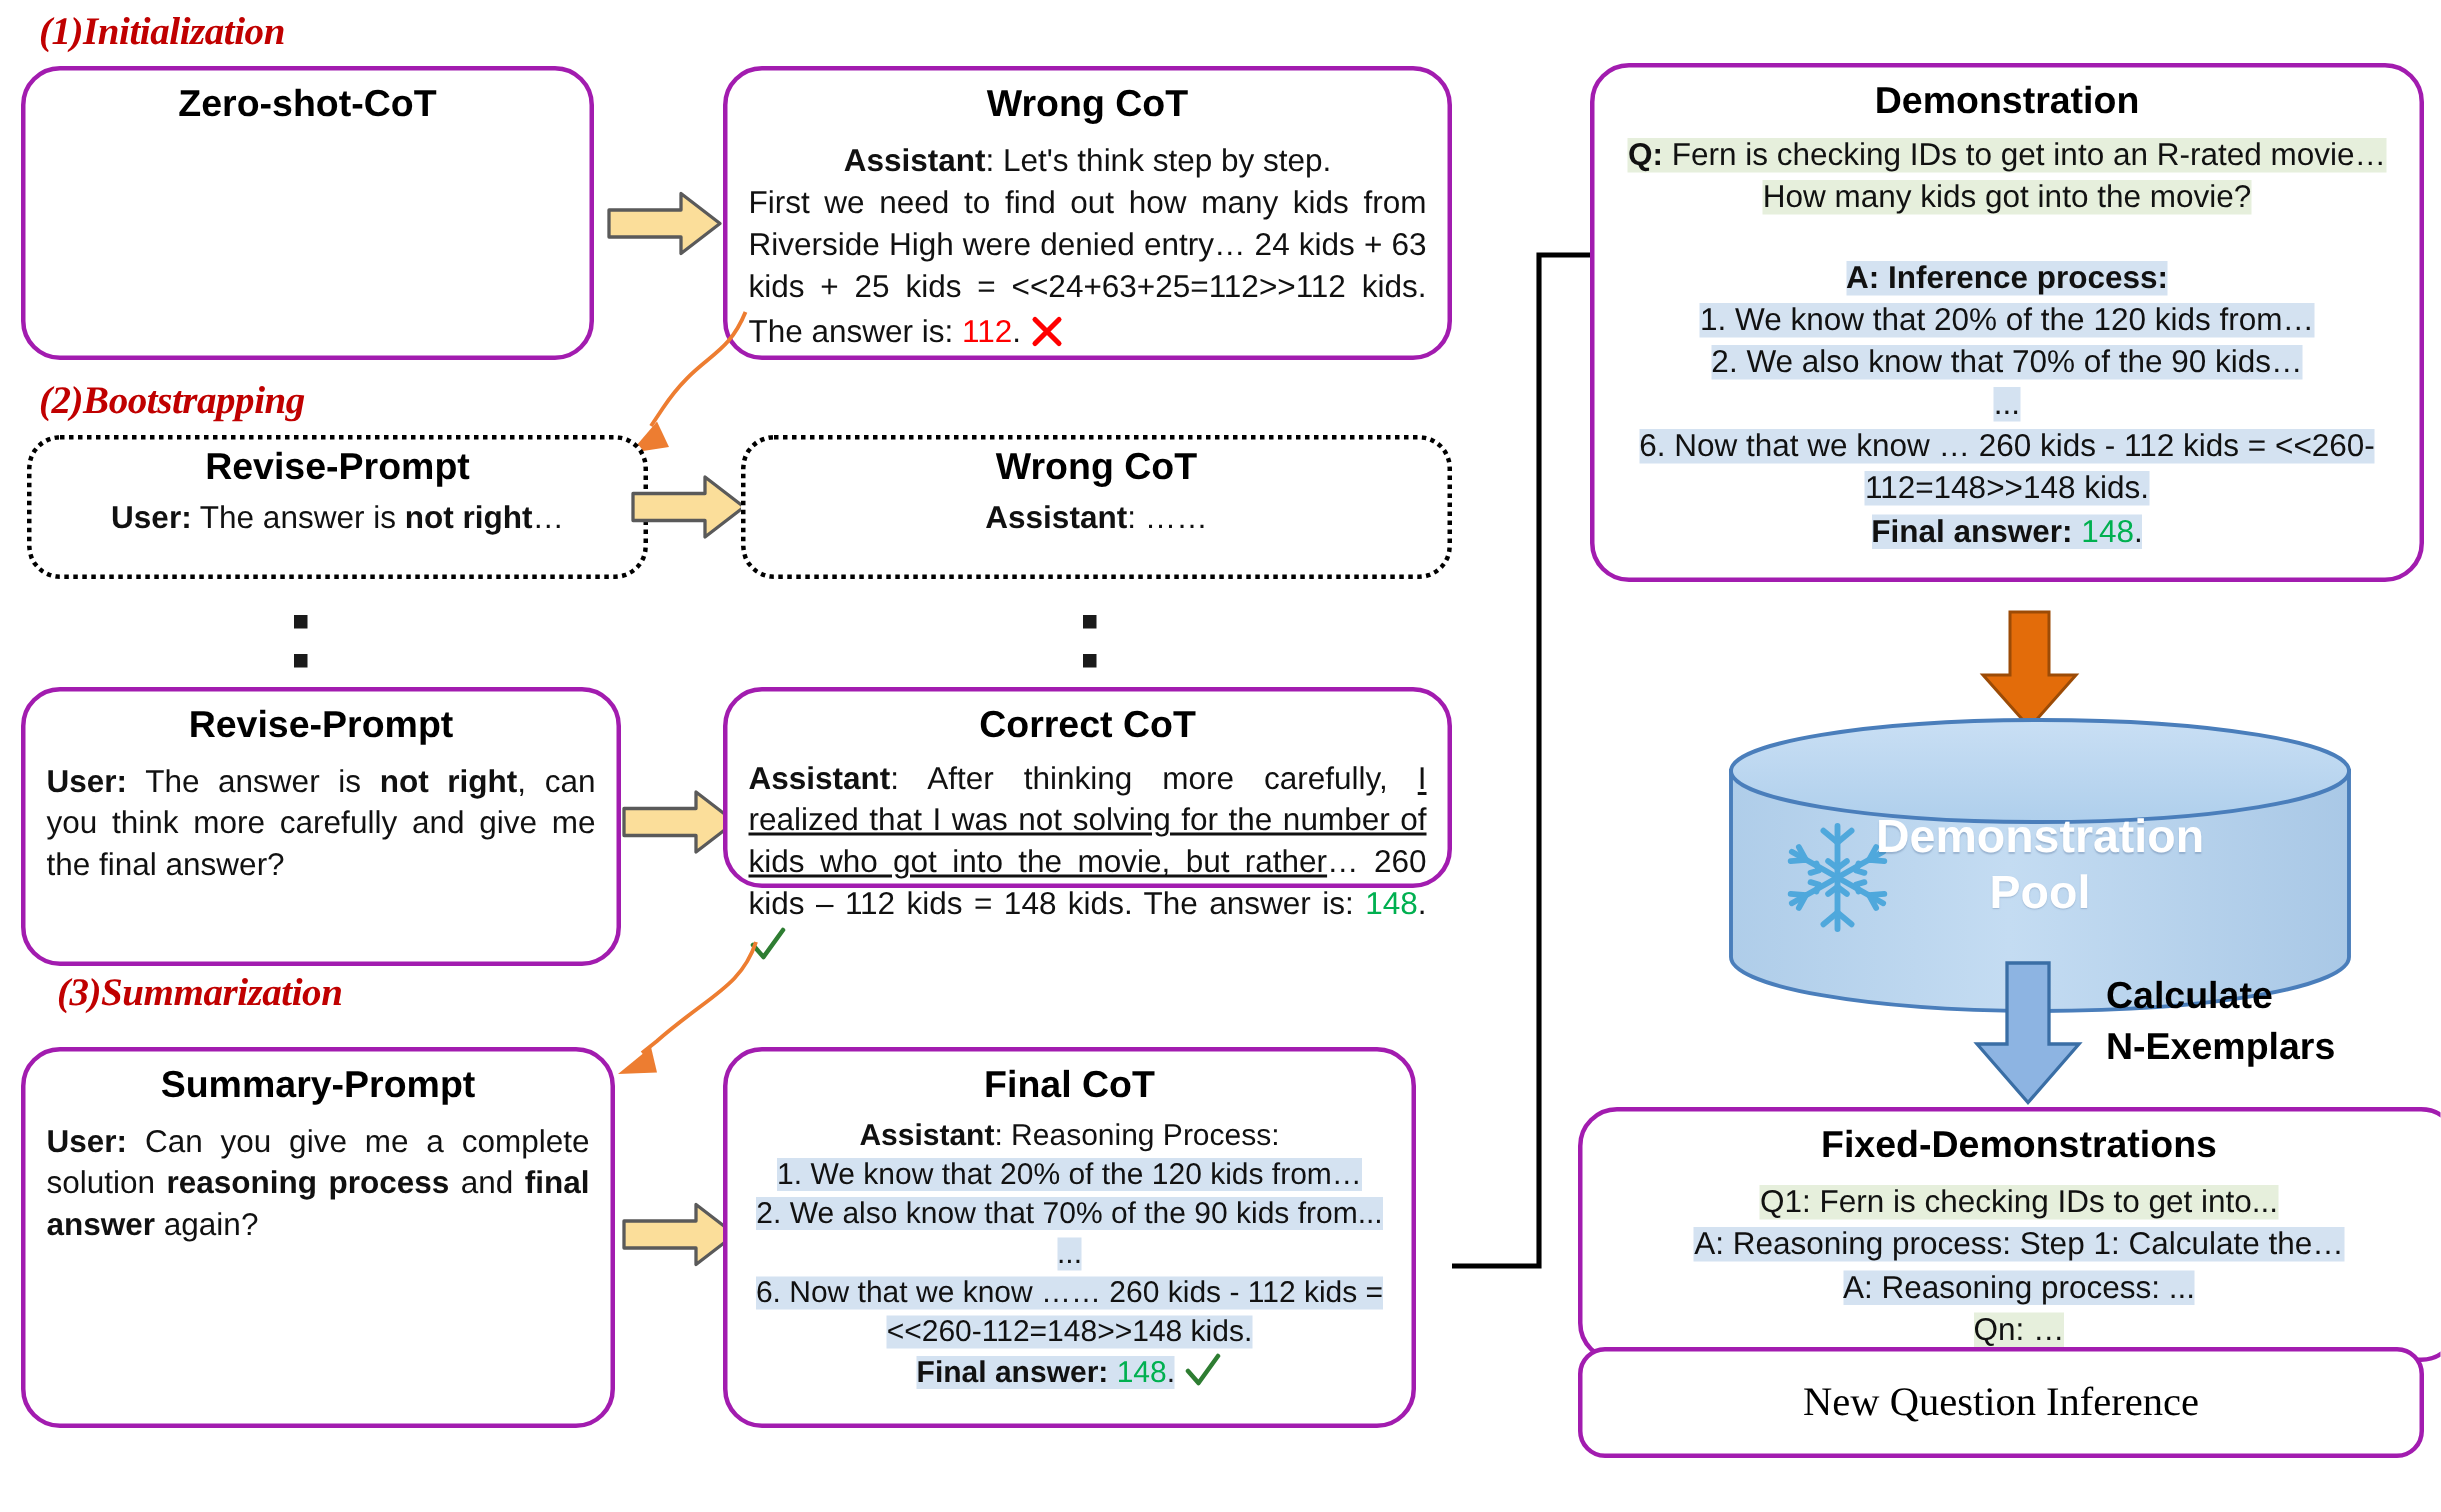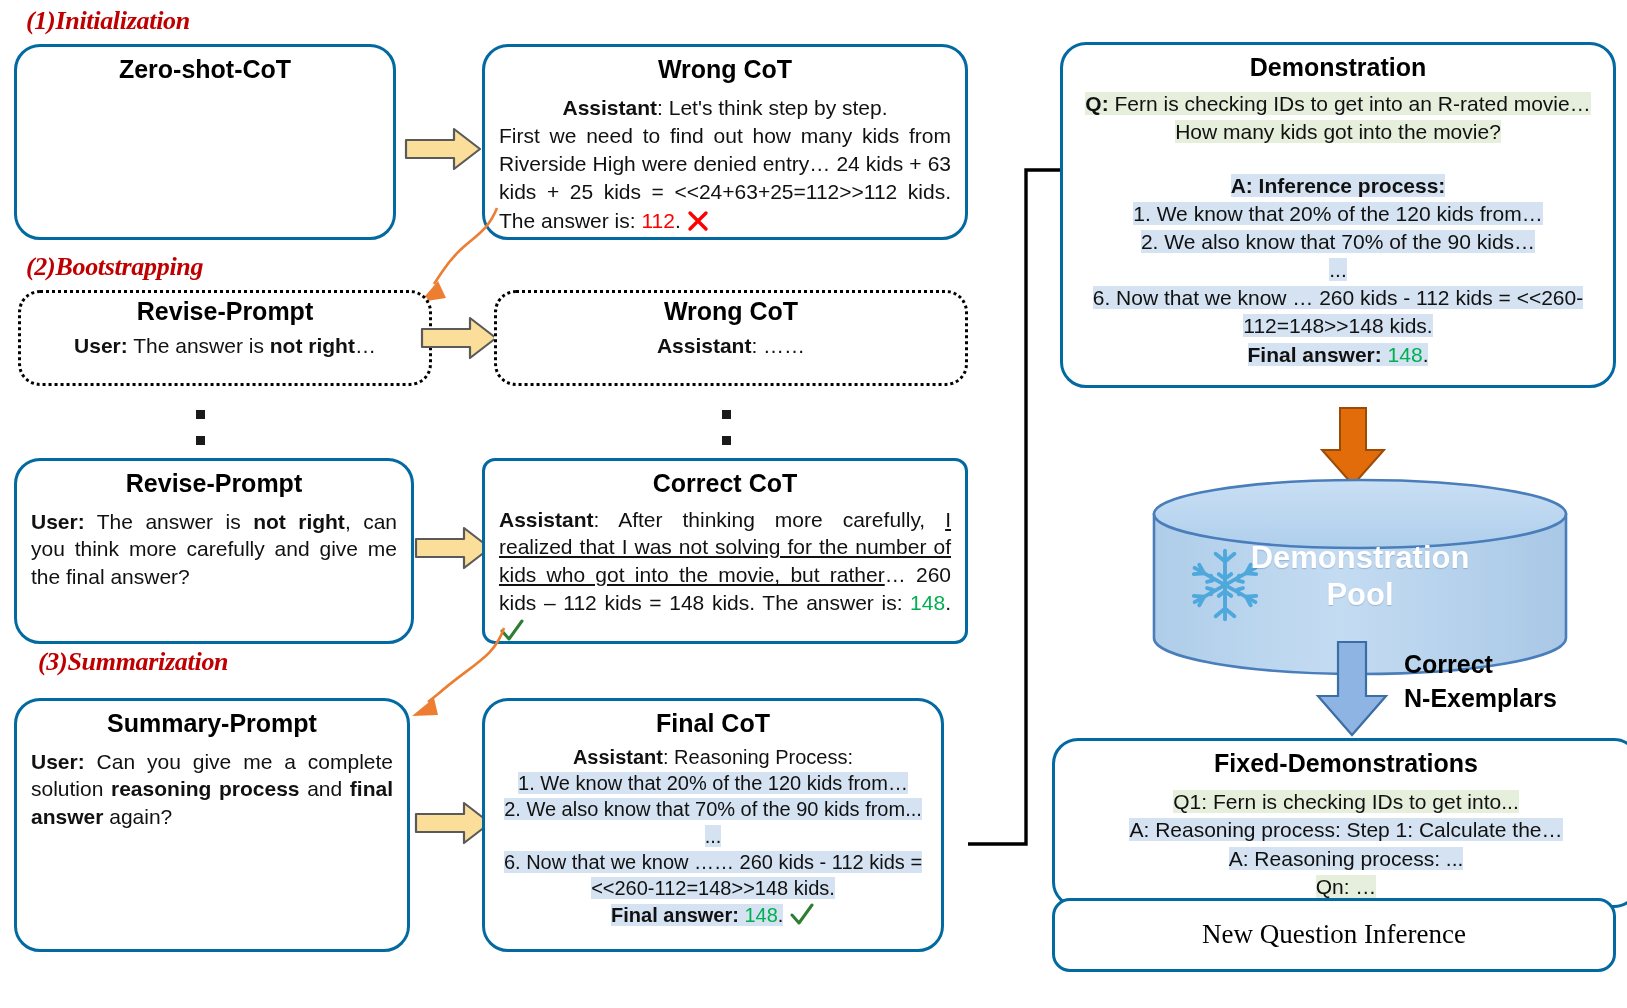--- a/index.html
+++ b/index.html
@@ -15,21 +15,21 @@
     font-size:26px;
     letter-spacing:-0.3px;
     white-space:nowrap;
   }
 
   
   .box{
     position:absolute;
     box-sizing:border-box;
     background:#fff;
-    border:3px solid #0369a1;
+    border:3px solid #a21caf;
     border-radius:26px;
   }
   .box.dotted{
     border:3px dotted #000;
     border-radius:22px;
   }
   .box-title{
     text-align:center;
     font-weight:bold;
     font-size:25px;
@@ -167,21 +167,21 @@
       <span class="lbl">User:</span><span> The answer is </span><span class="lbl">not right</span><span>, can you think more carefully and give me the final answer?</span>
     </div>
   </div>
 
   <div class="yarrow" style="left:414px;top:525px;">
     <svg width="78" height="46" viewBox="0 0 78 46">
       <path d="M2,14 L50,14 L50,3 L76,23 L50,43 L50,32 L2,32 Z" fill="#FBDE9A" stroke="#5a5a5a" stroke-width="2.2" stroke-linejoin="round"></path>
     </svg>
   </div>
 
-  <div class="box" style="left:482px;top:458px;width:486px;height:186px;border-radius:13px;">
+  <div class="box" style="left:482px;top:458px;width:486px;height:134px;">
     <div class="box-title">Correct CoT</div>
     <div class="box-body" style="padding-top:8px;">
       <span class="lbl">Assistant</span><span>: After thinking more carefully, </span><span class="u">I realized that I was not solving for the number of kids who got into the movie, but rather</span><span>… 260 kids – 112 kids = 148 kids.  The answer is: </span><span class="green">148</span><span>.</span>
       <span class="ckmark">
         <svg width="26" height="24" viewBox="0 0 26 24" style="vertical-align:-5px;">
           <path d="M3,12 L10,20 L23,2" fill="none" stroke="#2E7D32" stroke-width="3" stroke-linecap="round" stroke-linejoin="round"></path>
         </svg>
       </span>
     </div>
   </div>
@@ -292,21 +292,21 @@
       <div>Pool</div>
     </div>
   </div>
 
   <div style="position:absolute;left:1310px;top:640px;width:84px;height:98px;">
     <svg width="84" height="98" viewBox="0 0 84 98">
       <path d="M28,2 L56,2 L56,56 L76,56 L42,95 L8,56 L28,56 Z" fill="#8DB4E2" stroke="#3A6EA5" stroke-width="2.2"></path>
     </svg>
   </div>
   <div class="sampling-label" style="left:1404px;top:648px;">
-    <div>Correct</div>
+    <div>Calculate</div>
     <div>N-Exemplars</div>
   </div>
 
   <div class="box" style="left:1052px;top:738px;width:588px;height:170px;">
     <div class="box-title">Fixed-Demonstrations</div>
     <div class="box-body nojust" style="padding:10px 18px 0 18px;font-size:21px;line-height:1.36;">
       <div><span class="hl-green">Q1: Fern is checking IDs to get into...</span></div>
       <div><span class="hl-blue">A: Reasoning process:  Step 1: Calculate the…</span></div>
       <div><span class="hl-blue">A: Reasoning process:  ...</span></div>
       <div><span class="hl-green">Qn: …</span></div>

